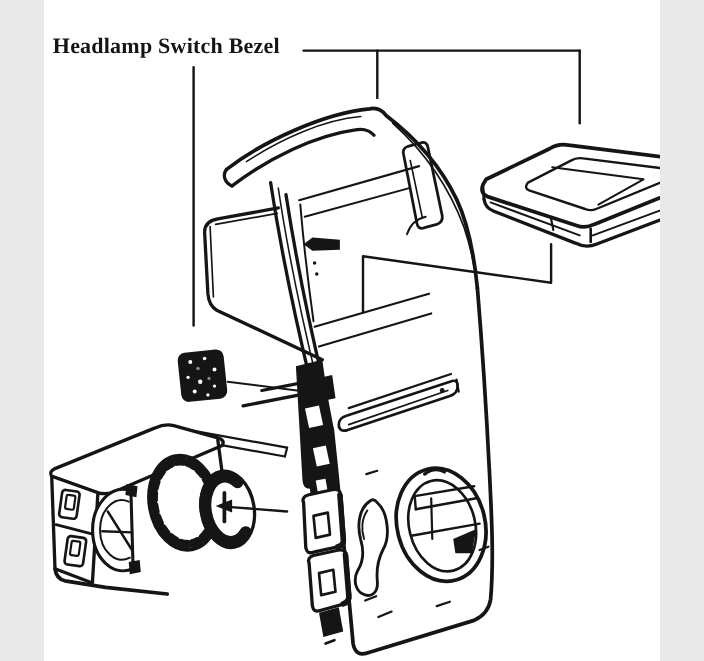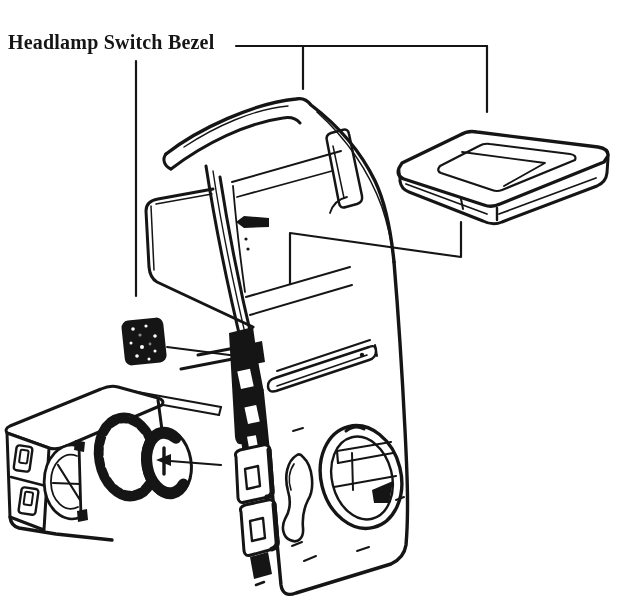--- a/index.html
+++ b/index.html
@@ -1,18 +1,18 @@
 <!DOCTYPE html>
 <html style="--background: #ffffff; --ink: #151515;"><head>
 <meta charset="utf-8">
 <style>
   :root { --background:#ffffff; --ink:#151515; }
   html,body { margin:0; padding:0; background:#e9e9e9; }
   .stage {
-    position:relative; width:640px; height:601px; margin:0 auto;
+    position:relative; width:560px; height:601px; margin:0 auto;
     background:var(--background); overflow:hidden;
     font-family:"Liberation Serif","DejaVu Serif",serif;
   }
   .part-label {
     position:absolute; left:8px; top:31px;
     font-size:20px; font-weight:bold; color:var(--ink);
     letter-spacing:.2px; white-space:nowrap;
   }
   #drawing { position:absolute; left:0; top:0; }
   #drawing path, #drawing ellipse, #drawing line, #drawing circle, #drawing rect {

